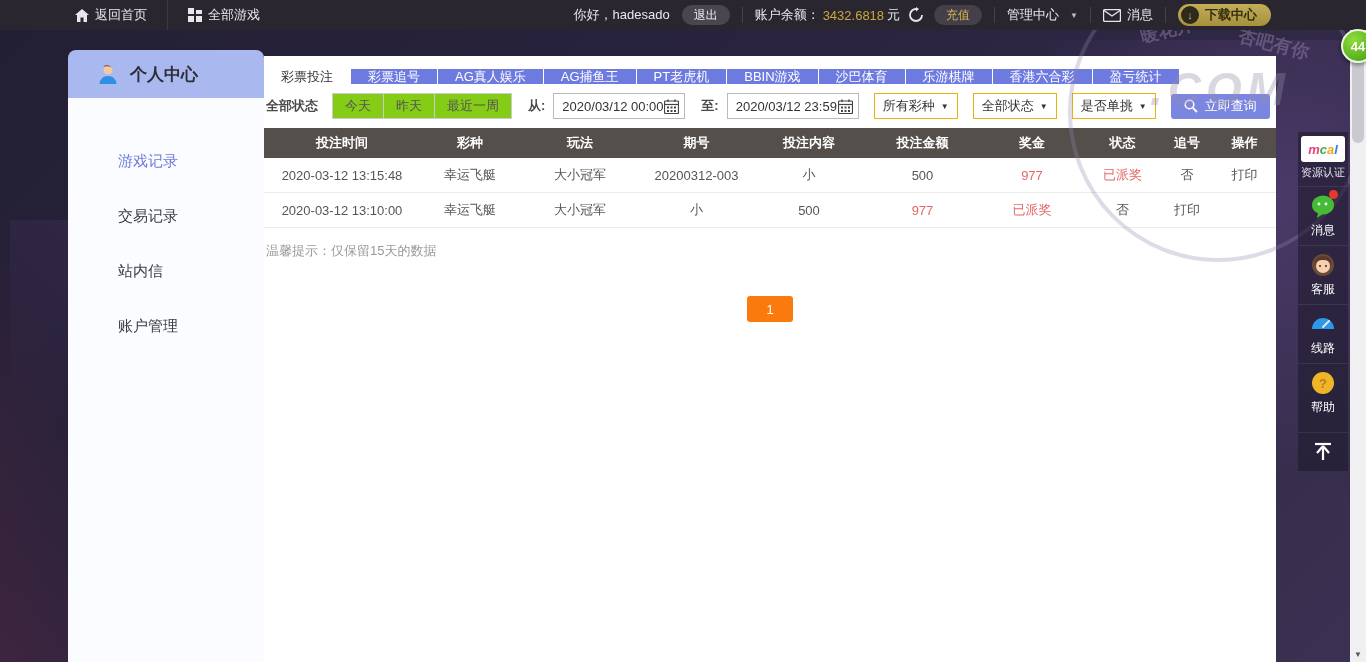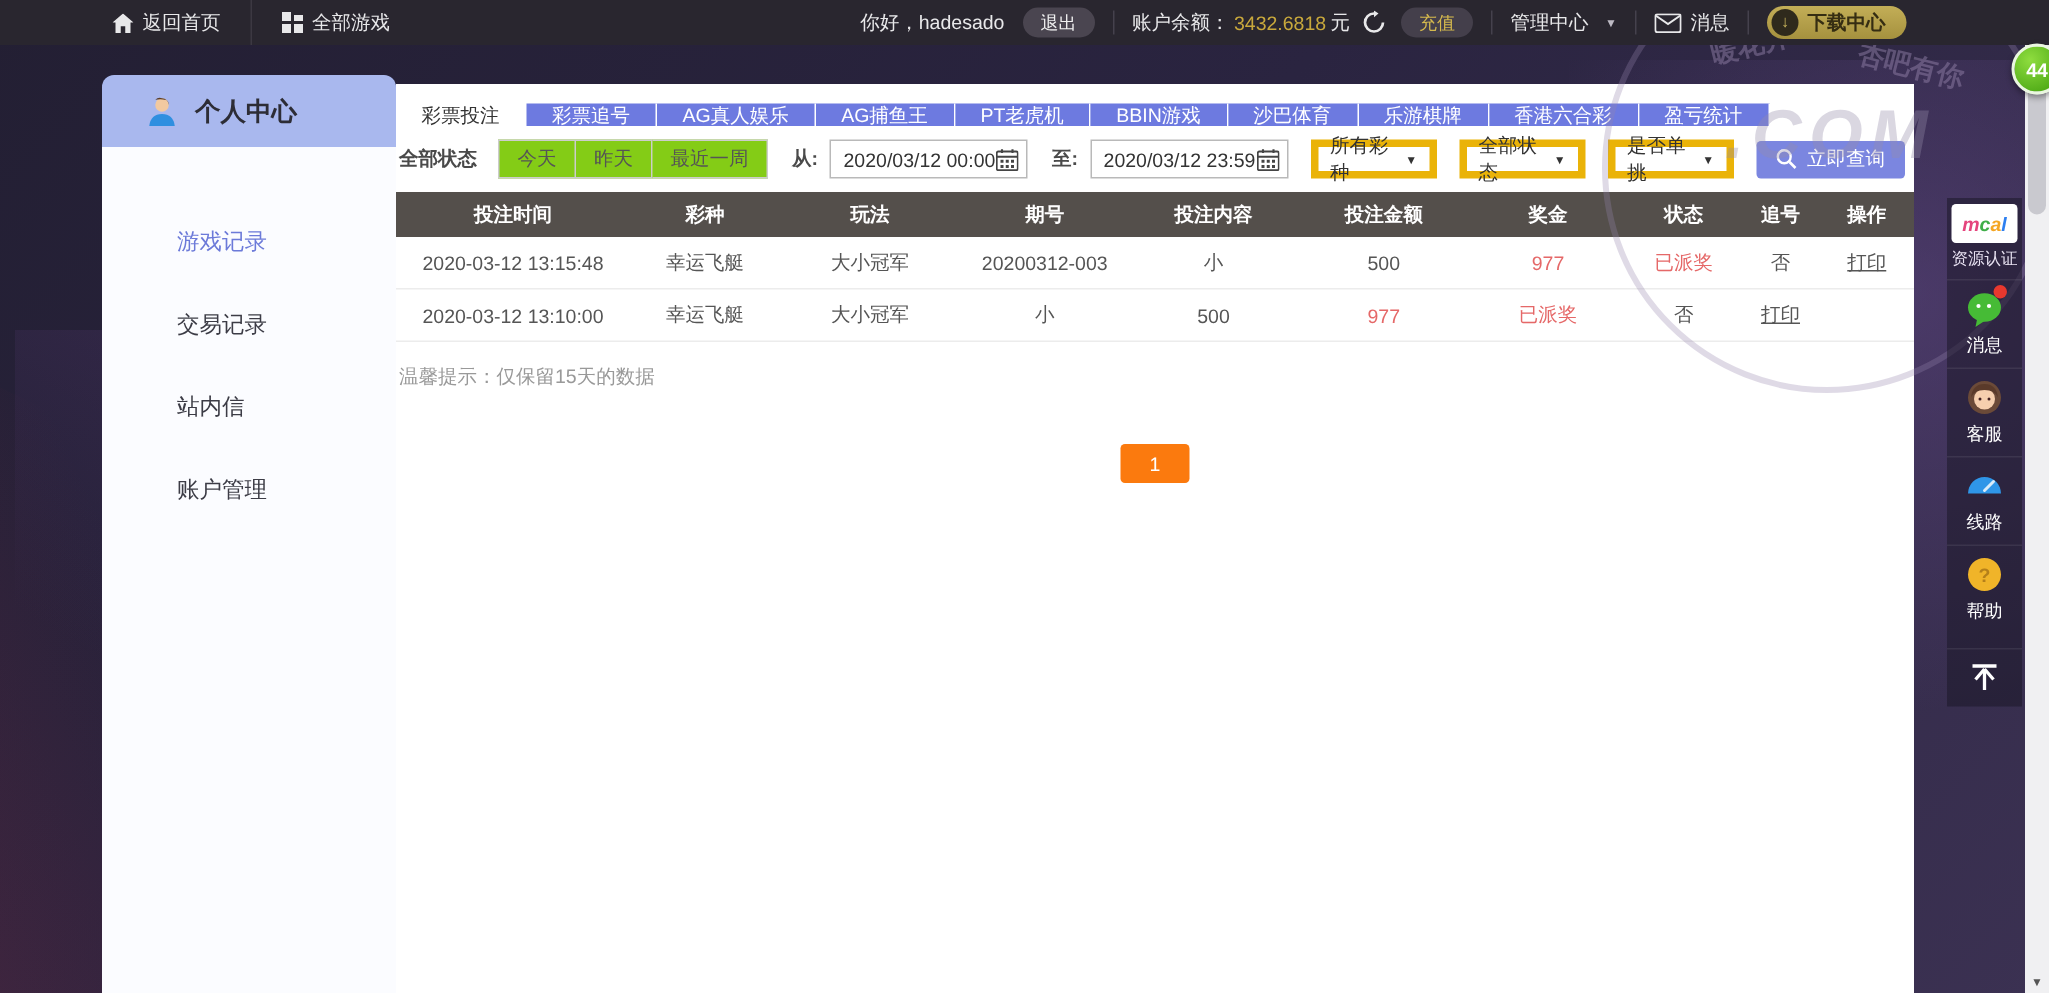--- a/index.html
+++ b/index.html
@@ -62,36 +62,36 @@
   .filters { display:flex; align-items:center; height:36px; margin-top:4px; font-size:13px;
              color:#333; padding-left:2px; }
   .f-label { font-weight:bold; color:#4a4a4a; margin-right:14px; }
   .quick-group { display:flex; }
   .quick-btn { border:1px solid #ccc; background:#84cc16; height:26px; display:flex; align-items:center;
                padding:0 12px; cursor:pointer; color:#555; }
   .quick-btn + .quick-btn { border-left:none; }
   .f-sub { font-weight:bold; color:#4a4a4a; margin:0 8px 0 16px; }
   .date-input { width:132px; height:26px; border:1px solid #b9b9b9; display:flex; align-items:center;
                 justify-content:space-between; padding:0 5px 0 8px; color:#333; cursor:text; background:#fff;}
-  .select { height:26px; border:5px solid #eab308; display:flex; align-items:center;
+  .select { height:26px; border:1px solid #eab308; display:flex; align-items:center;
             justify-content:space-between; padding:0 8px; width:84px; margin-left:15px;
             background:#fff; cursor:pointer; color:#333; }
   .select .caret { color:#333; margin:0; }
   .search-btn { margin-left:15px; height:25px; background:#7b86e0; border-radius:3px; color:#fff;
                 display:flex; align-items:center; gap:7px; padding:0 13px; cursor:pointer; }
 
   .thead, .trow { display:grid;
     grid-template-columns:156px 100px 120px 113px 112px 115px 104px 77px 52px 63px; }
   .thead { background:#544f4b; height:30px; margin-top:4px; }
   .thead div { color:#fff; font-size:13px; font-weight:bold; display:flex; align-items:center;
                justify-content:center; }
   .trow { height:35px; border-bottom:1px solid #ececec; }
   .trow div { font-size:13px; color:#555; display:flex; align-items:center; justify-content:center; }
   .trow .red { color:#e56868; }
-  .trow .op { cursor:pointer;text-decoration:underline; }
+  .trow .op { cursor:pointer; }
 
   .tip { font-size:13px; color:#999; margin-top:14px; padding-left:2px; }
   .pager { display:flex; justify-content:center; margin-top:36px; }
   .page-btn { background:#fb7a0e; color:#fff; font-size:13px; border-radius:3px; width:46px;
               height:26px; display:flex; align-items:center; justify-content:center; cursor:pointer; }
 
   
   .floatbar { position:absolute; right:18px; top:132px; width:50px; z-index:40;
               background:rgba(28,24,40,.55); padding:4px 0 6px; display:flex; flex-direction:column;
               align-items:center; }

